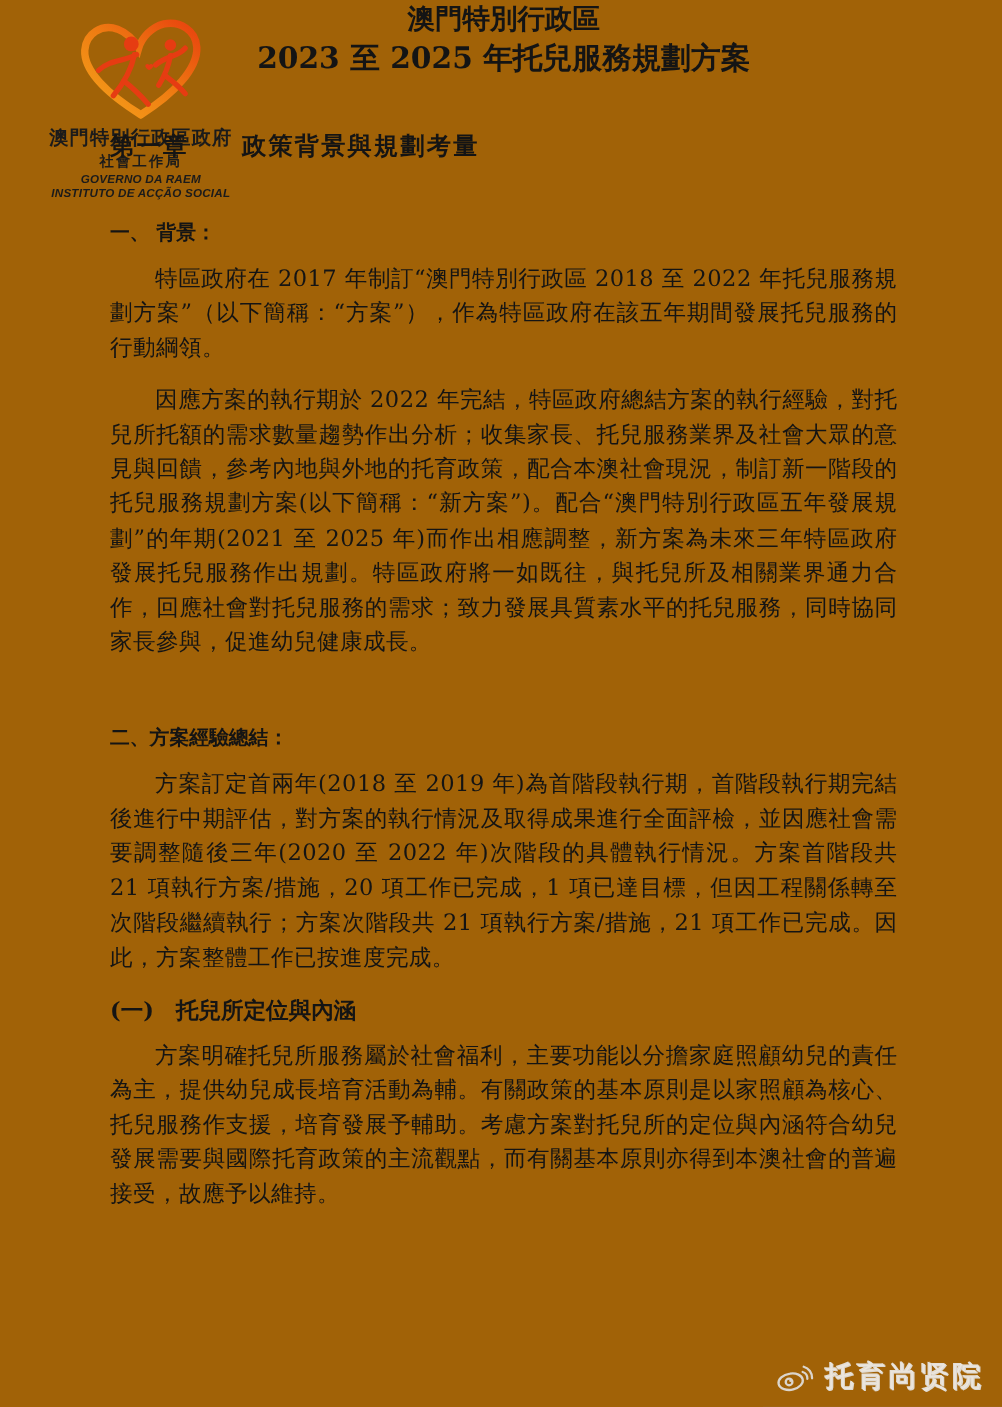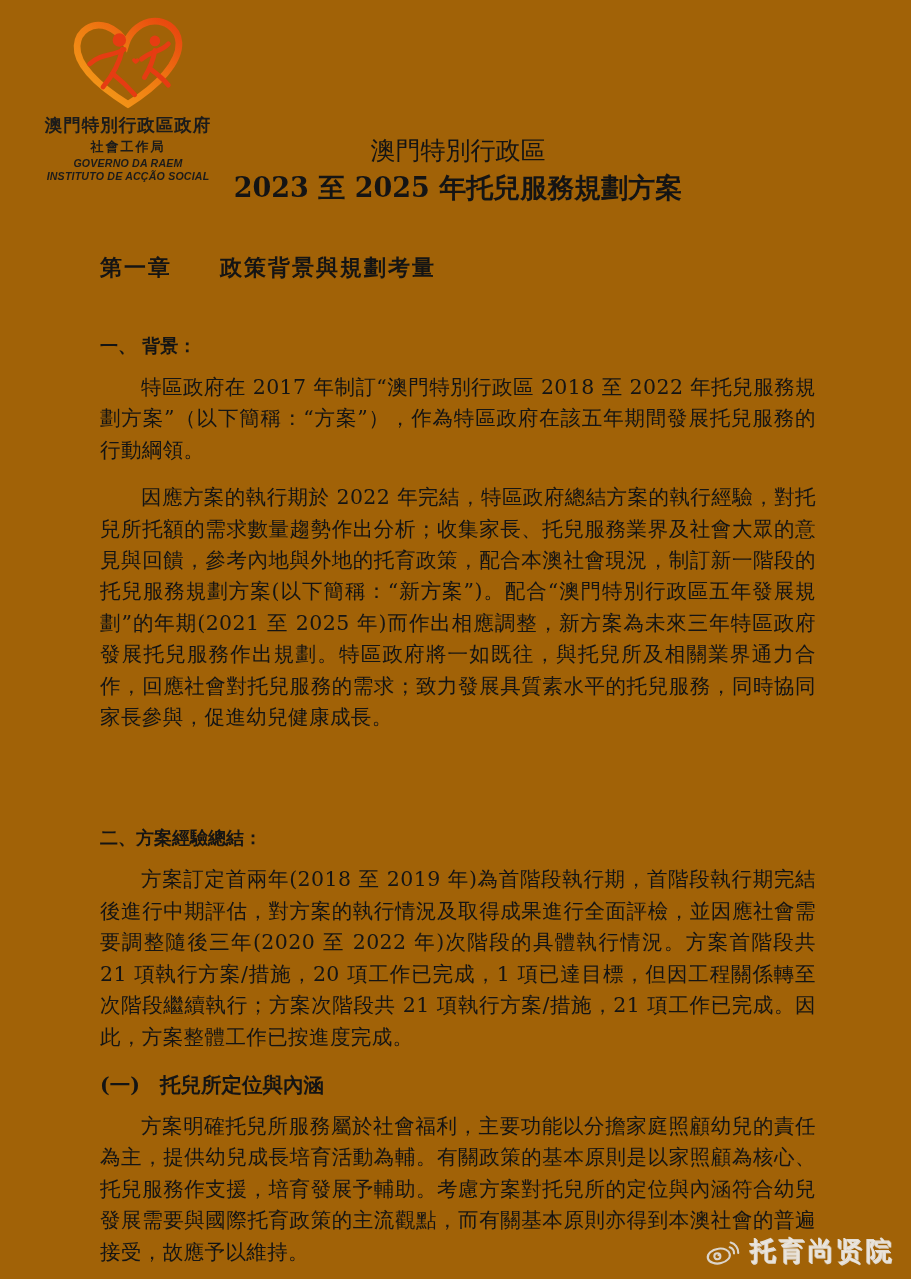--- a/index.html
+++ b/index.html
@@ -30,24 +30,23 @@
   .logo-pt  { font-size: 10.6px; font-weight: 700; line-height: 12.5px; color: #1b1b1b; letter-spacing: 0.2px; font-style: italic; }
 
   
   .content {
     position: absolute;
     top: 0;
     left: 100px;
     width: 716px;
   }
   .doc-title-1 {
-    padding-top: 134px;
     text-align: center;
     font-size: 25px;
-    font-weight: 400;
+    font-weight: 700;
     line-height: 34px;
   }
   .doc-title-2 {
     text-align: center;
     font-size: 27px;
     font-weight: 700;
     line-height: 40px;
   }
   .chapter-heading {
     margin-top: 44px;
@@ -56,21 +55,21 @@
     font-weight: 700;
     line-height: 30px;
     letter-spacing: 2px;
   }
   .sec-heading {
     margin-top: 50px;
     font-size: 18px;
     font-weight: 700;
     line-height: 28px;
   }
-  .sec-heading.second { margin-top: 91px; }
+  .sec-heading.second { margin-top: 58px; }
   .para {
     font-size: 20.5px;
     line-height: 31.4px;
     text-align: justify;
     text-indent: 2em;
     letter-spacing: 0.4px;
   }
   .para.p-first  { margin-top: 12px; }
   .para.p-follow { margin-top: 16px; }
   .sub-heading {

